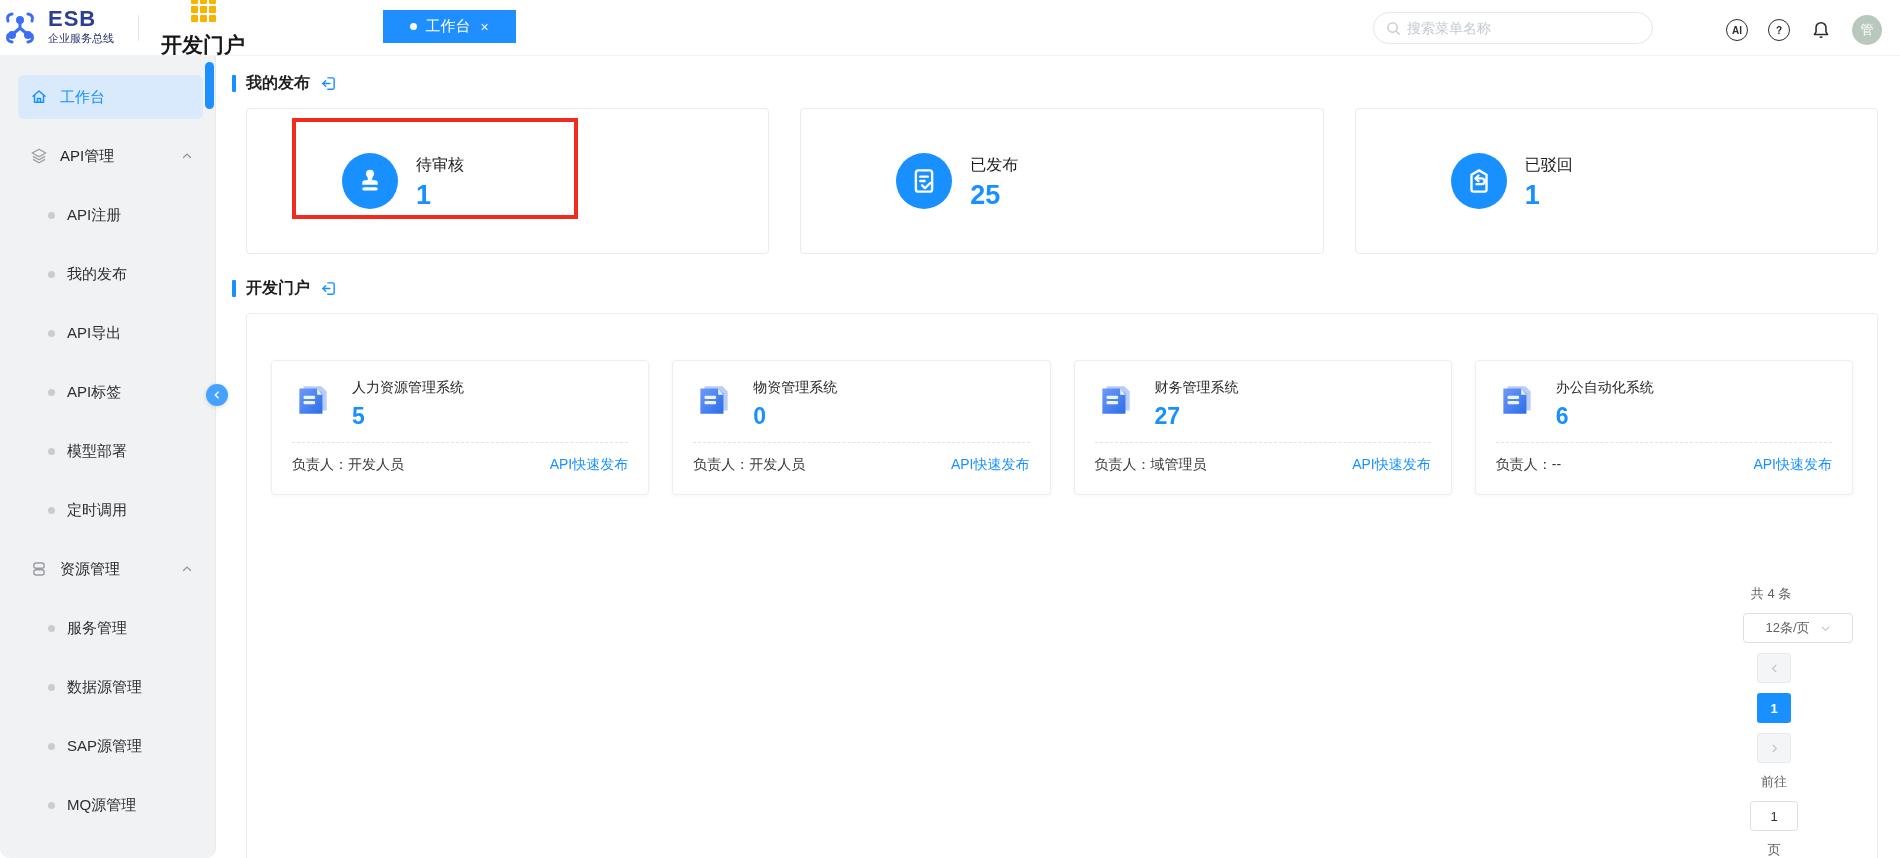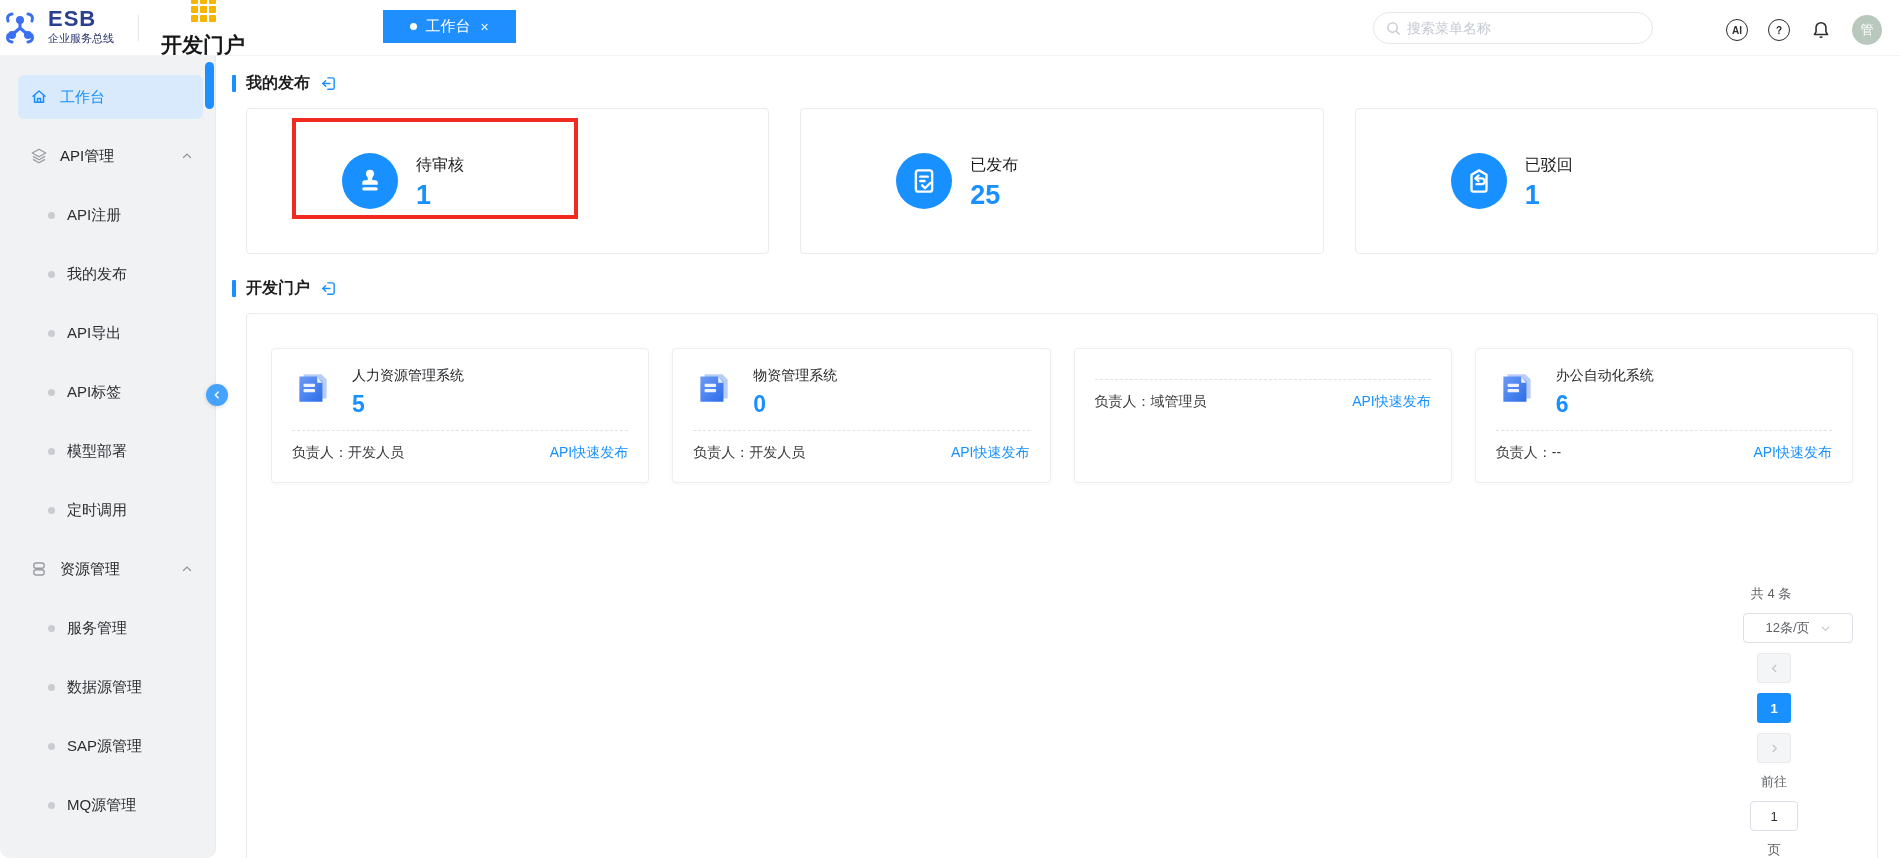--- a/index.html
+++ b/index.html
@@ -62,21 +62,21 @@
                align-items:center; justify-content:center; flex:none; }
   .stat-label { font-size:16px; color:#1c1d1f; margin-bottom:6px; }
   .stat-value { font-size:27px; font-weight:bold; color:#1890ff; line-height:26px; }
 
   .sys-panel { margin-left:14px; height:575px; border:1px solid #e9ebef; border-radius:4px; background:#fff;
                padding:20px 24px; position:relative; }
   .sys-search { width:376px; height:33px; border:1px solid #dcdfe6; border-radius:4px; display:flex;
                 align-items:center; padding:0 12px; gap:8px; }
   .sys-search input { border:none; outline:none; flex:1; font-size:14px; color:#606266; }
   .sys-search input::placeholder { color:#c4c9d2; }
-  .sys-row { display:flex; gap:23px; margin-top:14px; }
+  .sys-row { display:flex; gap:23px; margin-top:26px; }
   .sys-card { width:383px; height:135px; border:1px solid #ebeef2; border-radius:4px; background:#fff;
               box-shadow:0 1px 4px rgba(31,59,99,.04); padding:18px 20px 0 20px; cursor:pointer; }
   .sys-top { display:flex; gap:18px; }
   .sys-name { font-size:14px; color:#26272a; margin-bottom:6px; }
   .sys-count { font-size:23px; font-weight:bold; color:#1890ff; }
   .sys-divider { border-top:1px dashed #dfe2e8; margin-top:12px; }
   .sys-bottom { display:flex; justify-content:space-between; align-items:center; height:44px; }
   .sys-owner { font-size:14px; color:#3a3b3e; }
   .sys-action { font-size:14px; color:#1890ff; text-decoration:none; cursor:pointer; }
 
@@ -378,20 +378,35 @@
           </div>
         </div>
         <div class="sys-divider"></div>
         <div class="sys-bottom">
           <span class="sys-owner">负责人：开发人员</span>
           <a class="sys-action">API快速发布</a>
         </div>
       </div>
 
       <div class="sys-card">
+        <div class="sys-top">
+          <span>
+            <svg width="42" height="42" viewBox="0 0 40 40">
+              <path d="M11 7h17l5 5v18H11z" fill="#b9cdf7"></path>
+              <path d="M7 9h17l5 5v19H7z" fill="url(#dg1)"></path>
+              <rect x="11" y="16" width="11" height="3" rx="1" fill="#fff" opacity=".9"></rect>
+              <rect x="11" y="21" width="11" height="3" rx="1" fill="#fff" opacity=".9"></rect>
+              <path d="M24 9v6h5z" fill="#e8efff"></path>
+            </svg>
+          </span>
+          <div>
+            <div class="sys-name">财务管理系统</div>
+            <div class="sys-count">27</div>
+          </div>
+        </div>
         <div class="sys-divider"></div>
         <div class="sys-bottom">
           <span class="sys-owner">负责人：域管理员</span>
           <a class="sys-action">API快速发布</a>
         </div>
       </div>
 
       <div class="sys-card">
         <div class="sys-top">
           <span>

